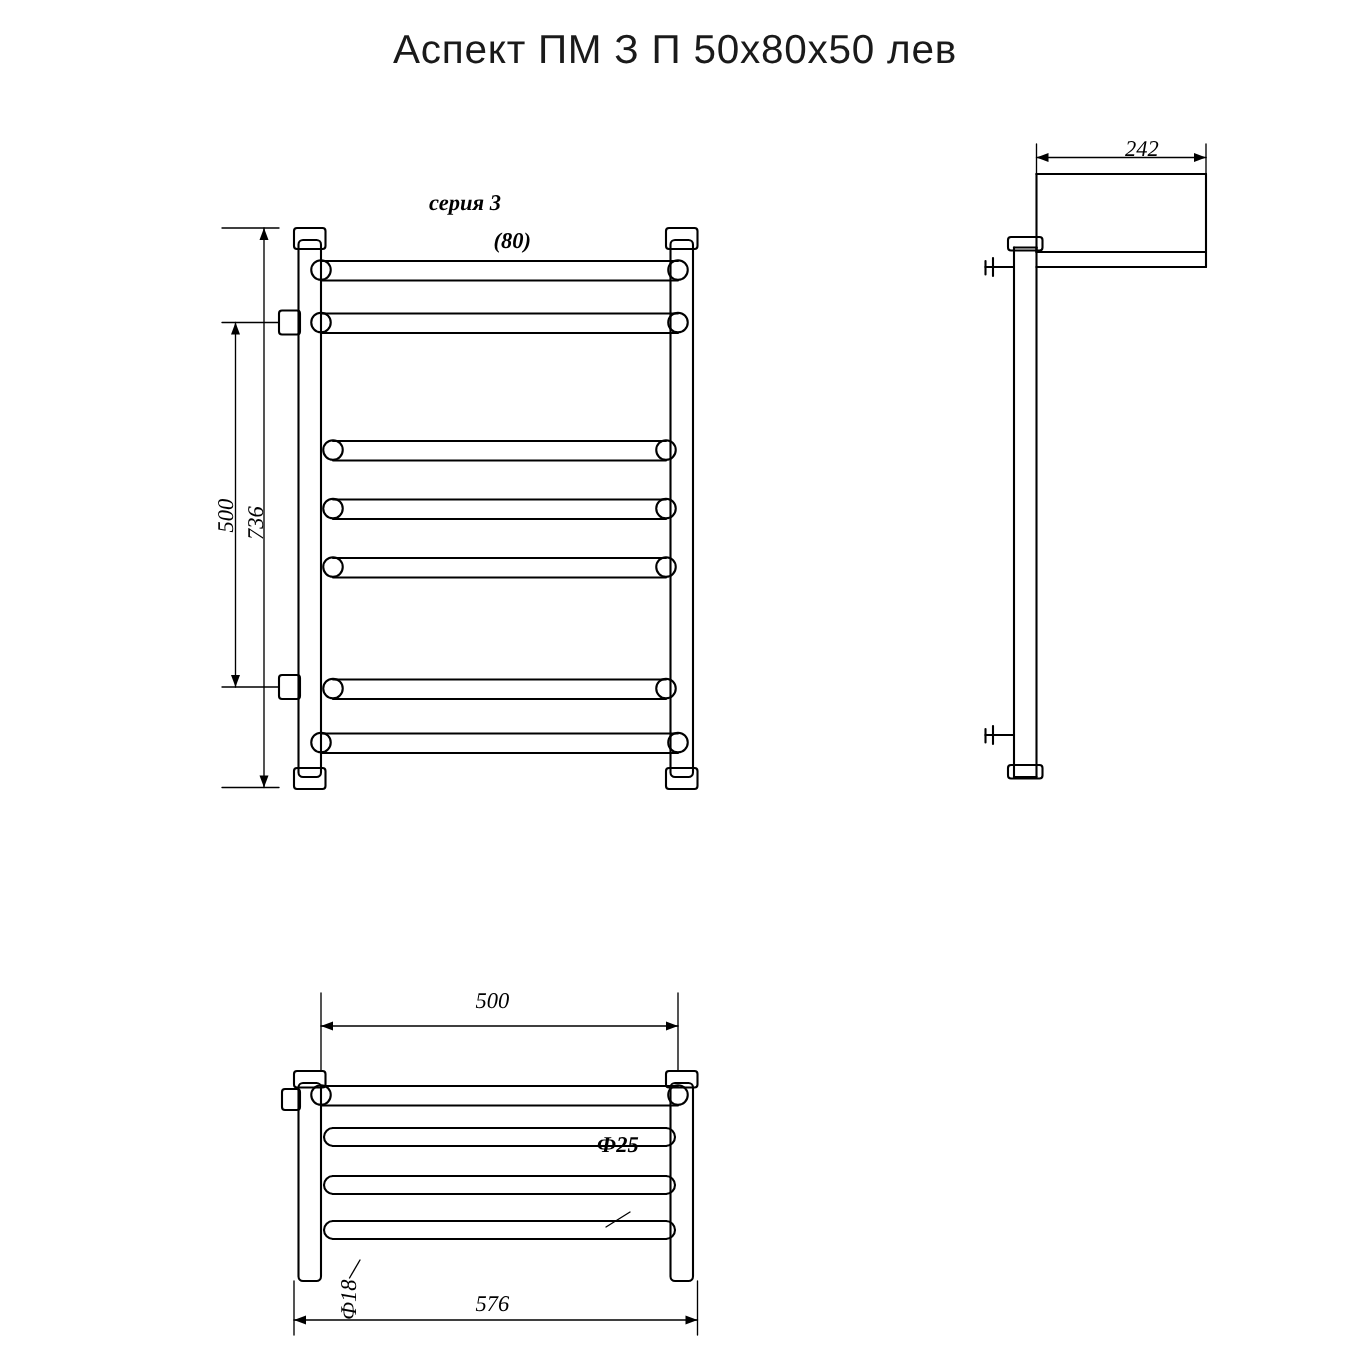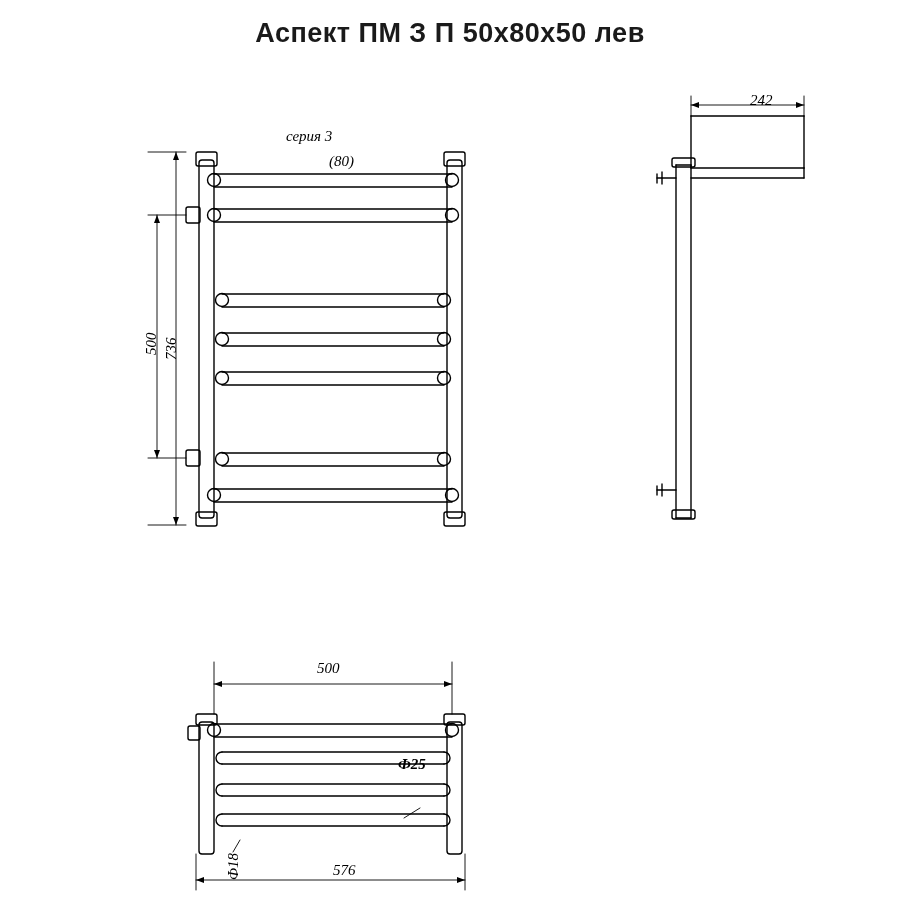--- a/index.html
+++ b/index.html
@@ -18,21 +18,21 @@
     overflow: hidden;
     background: #ffffff;
   }
   #title {
     position: absolute;
     left: 0;
     top: 18px;
     width: 900px;
     text-align: center;
     font-size: 27px;
-    font-weight: bold;
+    font-weight: normal;
     letter-spacing: 0.5px;
     color: #1a1a1a;
   }
   svg.drawing {
     position: absolute;
     left: 0;
     top: 0;
     width: 900px;
     height: 900px;
   }
@@ -42,21 +42,21 @@
     font-style: italic;
     font-size: 15px;
     color: #000;
     white-space: nowrap;
   }
   .lbl.vert {
     transform: rotate(-90deg);
     transform-origin: left top;
   }
   .lbl.bold {
-    font-weight: normal;
+    font-weight: bold;
   }
 </style>
 </head>
 <body>
 
 <div id="page">
 
   <div id="title">Аспект ПМ З П 50х80х50 лев</div>
 
   <svg class="drawing" viewBox="0 0 900 900">
@@ -245,18 +245,18 @@
 
   <div class="lbl bold" style="left:286px; top:128px;">серия 3</div>
   <div class="lbl bold" style="left:313px; top:153px;margin-left:16px;">(80)</div>
 
   <div class="lbl vert" style="left:143px; top:355px;">500</div>
   <div class="lbl vert" style="left:163px; top:360px;">736</div>
 
   <div class="lbl" style="left:722px; top:92px;margin-left:28px;">242</div>
 
   <div class="lbl" style="left:317px; top:660px;">500</div>
-  <div class="lbl" style="left:317px; top:862px;margin-left:16px;">576</div>
+  <div class="lbl" style="left:317px; top:862px;">576</div>
 
   <div class="lbl" style="left:398px; top:756px;font-weight:bold;">Ф25</div>
   <div class="lbl vert" style="left:225px; top:880px;">Ф18</div>
 
 </div>
 
 </body></html>

